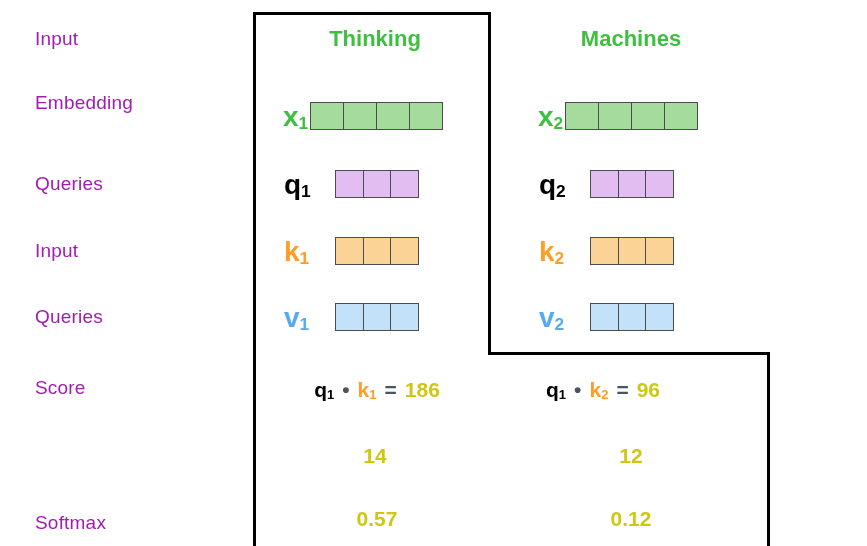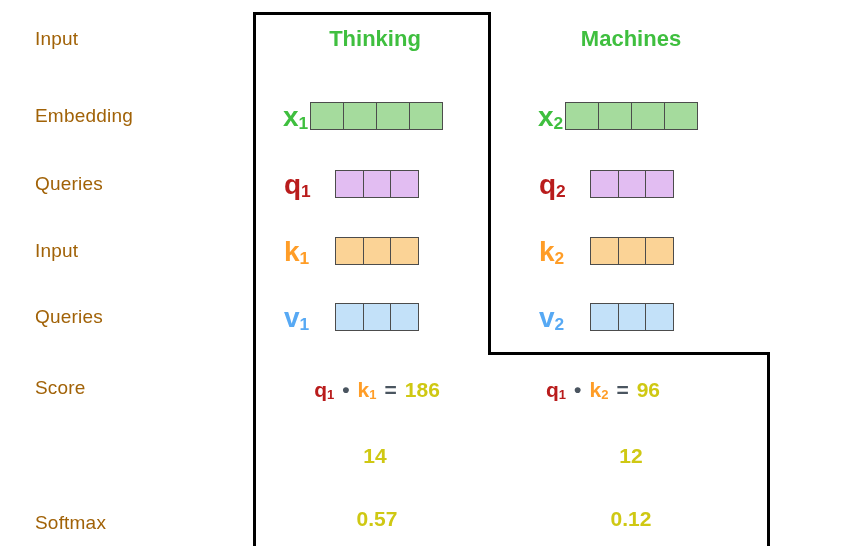--- a/index.html
+++ b/index.html
@@ -5,41 +5,41 @@
   html,body{margin:0;padding:0;background:#fff;}
   #canvas{
     position:relative;width:867px;height:546px;background:#ffffff;
     overflow:hidden;font-family:"Liberation Sans",sans-serif;
   }
   .abs{position:absolute;}
   .vcenter{transform:translateY(-50%);}
   .ccenter{transform:translate(-50%,-50%);}
   
   .row-label{
-    color:#a16207;font-size:19px;font-weight:500;letter-spacing:0.2px;
+    color:#a21caf;font-size:19px;font-weight:500;letter-spacing:0.2px;
     white-space:nowrap;
   }
   .row-label span{white-space:pre;}
   .sqrt{font-family:"DejaVu Serif",serif;font-size:18px;}
   .radicand{
     font-family:"DejaVu Serif",serif;font-style:italic;font-size:16px;
     text-decoration:overline;white-space:nowrap;
   }
   .radicand sub{font-size:11px;font-style:italic;}
   
   .token-header{
     color:#3fbf3f;font-size:22px;font-weight:bold;white-space:nowrap;
   }
   
   .vec-label{font-size:28px;font-weight:bold;white-space:nowrap;line-height:1;}
   .vec-label sub,.score sub{
     font-size:0.62em;vertical-align:baseline;position:relative;top:0.18em;
   }
   .green-t{color:#3fbf3f;}
-  .purple-t{color:#b91c1c;}
+  .purple-t{color:#000000;}
   .orange-t{color:#ff9d27;}
   .blue-t{color:#57a9f4;}
   .slate-t{color:#4a5560;}
   .yellow-t{color:#cfc813;}
   
   .vector{
     display:flex;box-sizing:border-box;border:1.5px solid #4c4c4c;
   }
   .vector .cell{flex:1;border-left:1.5px solid #4c4c4c;}
   .vector .cell:first-child{border-left:none;}
@@ -58,21 +58,21 @@
 </head>
 <body>
 
 <div id="canvas">
 
   <svg class="outline-svg" width="867" height="546" viewBox="0 0 867 546">
     <polyline points="254.5,546 254.5,13.5 489.5,13.5 489.5,353.5 768.5,353.5 768.5,546" fill="none" stroke="#000000" stroke-width="3"></polyline>
   </svg>
 
   <div class="abs vcenter row-label" style="left:35px;top:39px">Input</div>
-  <div class="abs vcenter row-label" style="left:35px;top:116px">Embedding</div>
+  <div class="abs vcenter row-label" style="left:35px;top:103px">Embedding</div>
   <div class="abs vcenter row-label" style="left:35px;top:184px">Queries</div>
   <div class="abs vcenter row-label" style="left:35px;top:251px">Input</div>
   <div class="abs vcenter row-label" style="left:35px;top:317px">Queries</div>
   <div class="abs vcenter row-label" style="left:35px;top:388px">Score</div>
   <div class="abs vcenter row-label" style="left:35px;top:523px">Softmax</div>
 
   <div class="abs ccenter token-header" style="left:375px;top:39px">Thinking</div>
   <div class="abs ccenter token-header" style="left:631px;top:39px">Machines</div>
 
   <div class="abs vcenter vec-label green-t" style="left:283px;top:117px"><span>x</span><sub>1</sub></div>

